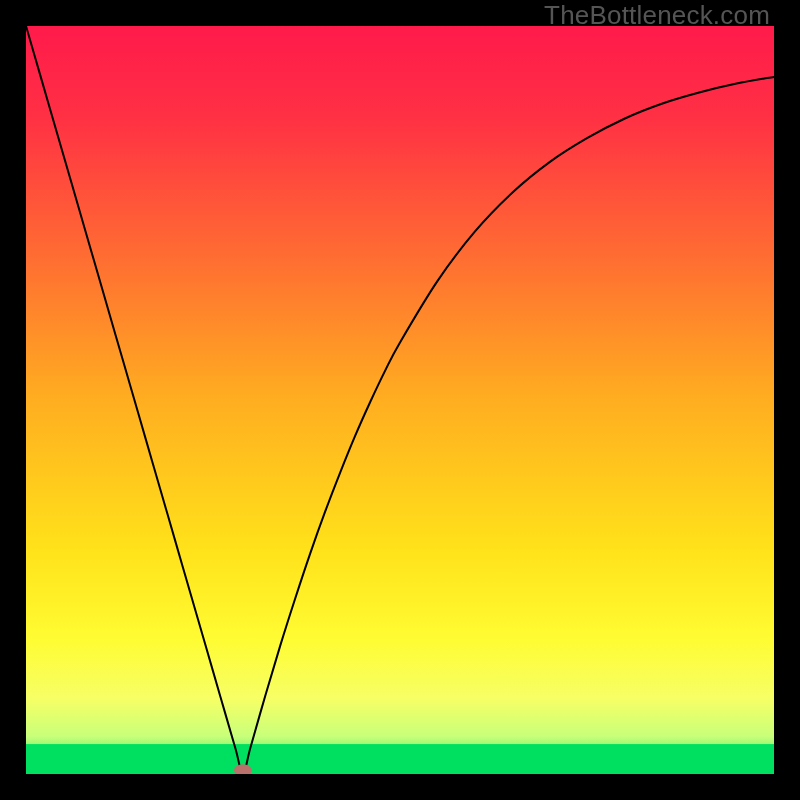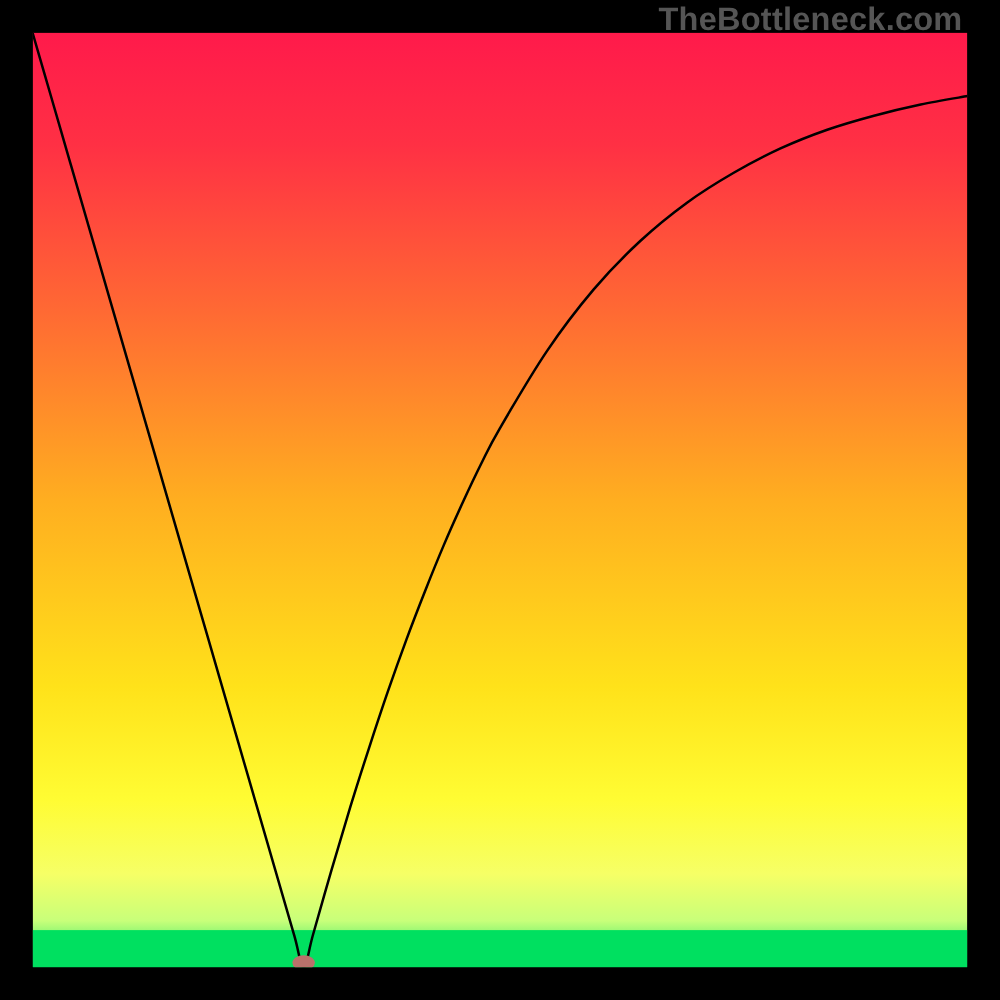--- a/index.html
+++ b/index.html
@@ -28,21 +28,21 @@
   }
   .watermark {
     position: absolute;
     top: 0px;
     right: 30px;
     color: #555;
     font-size: 26px;
     letter-spacing: 0.2px;
     user-select: none;
     pointer-events: none;
-    font-weight: 700;
+    font-weight: 400;
   }
   svg { display: block; }
   .curve {
     fill: none;
     stroke: #000;
     stroke-width: 2;
     stroke-linecap: round;
     stroke-linejoin: round;
   }
   .dot {

